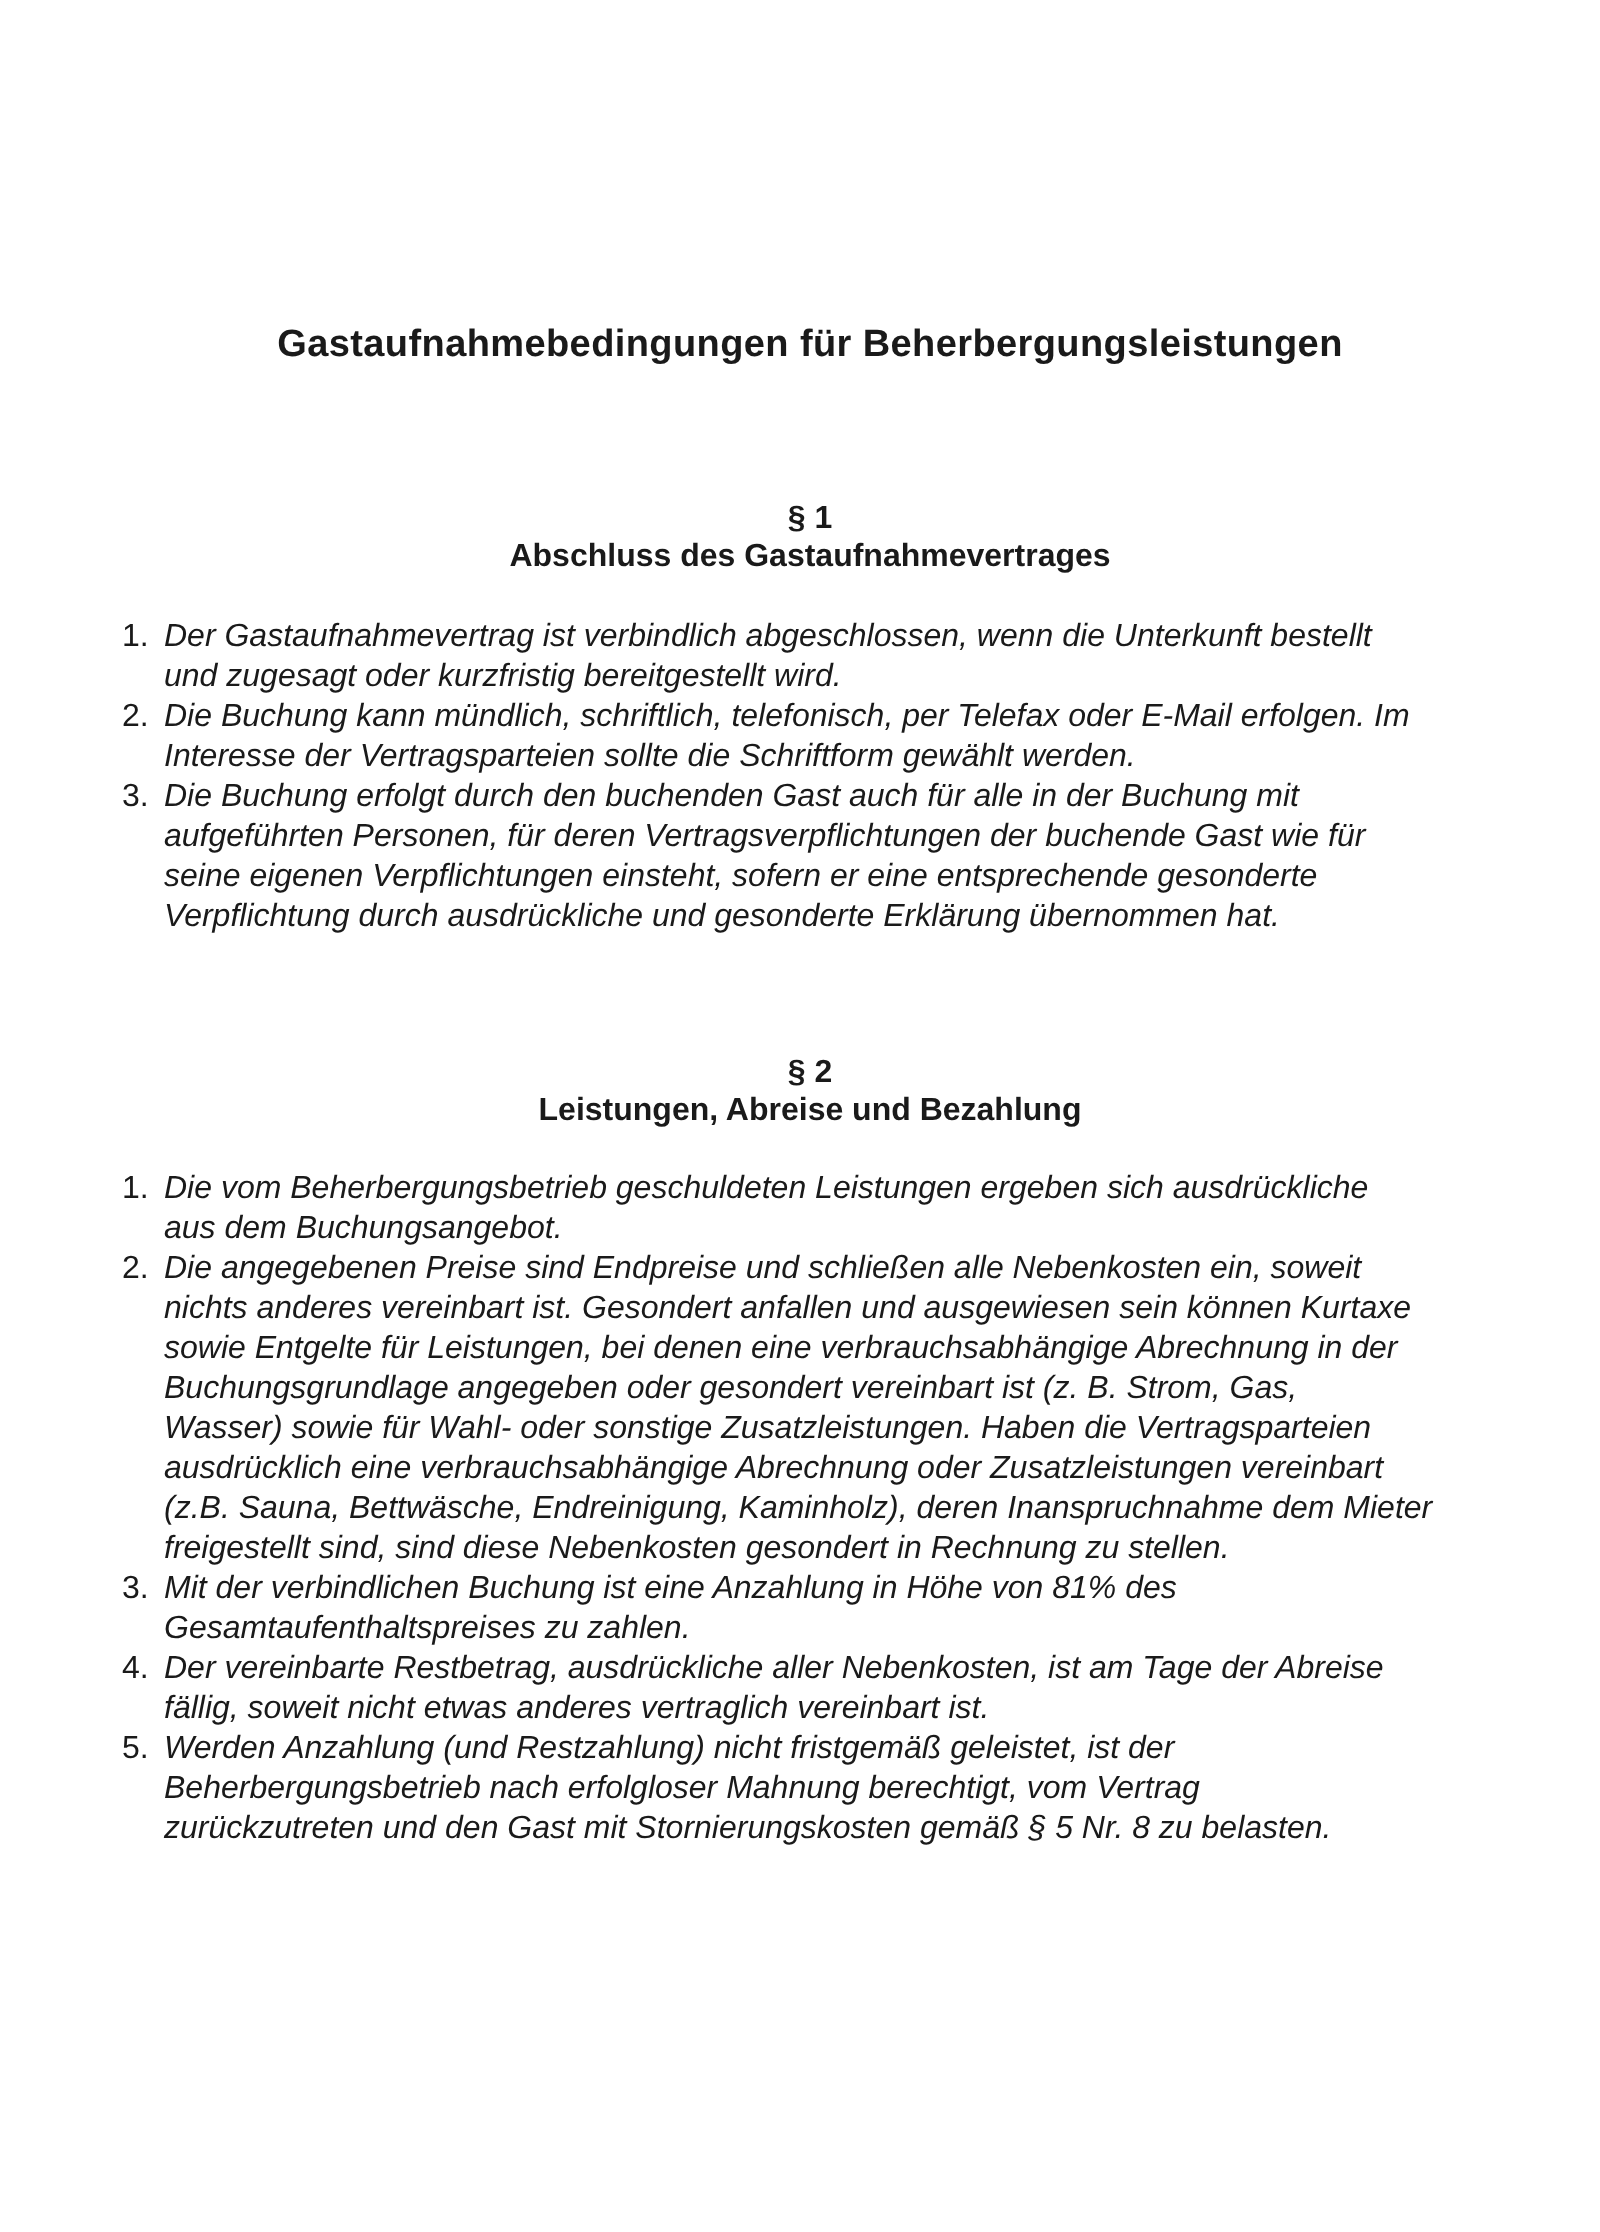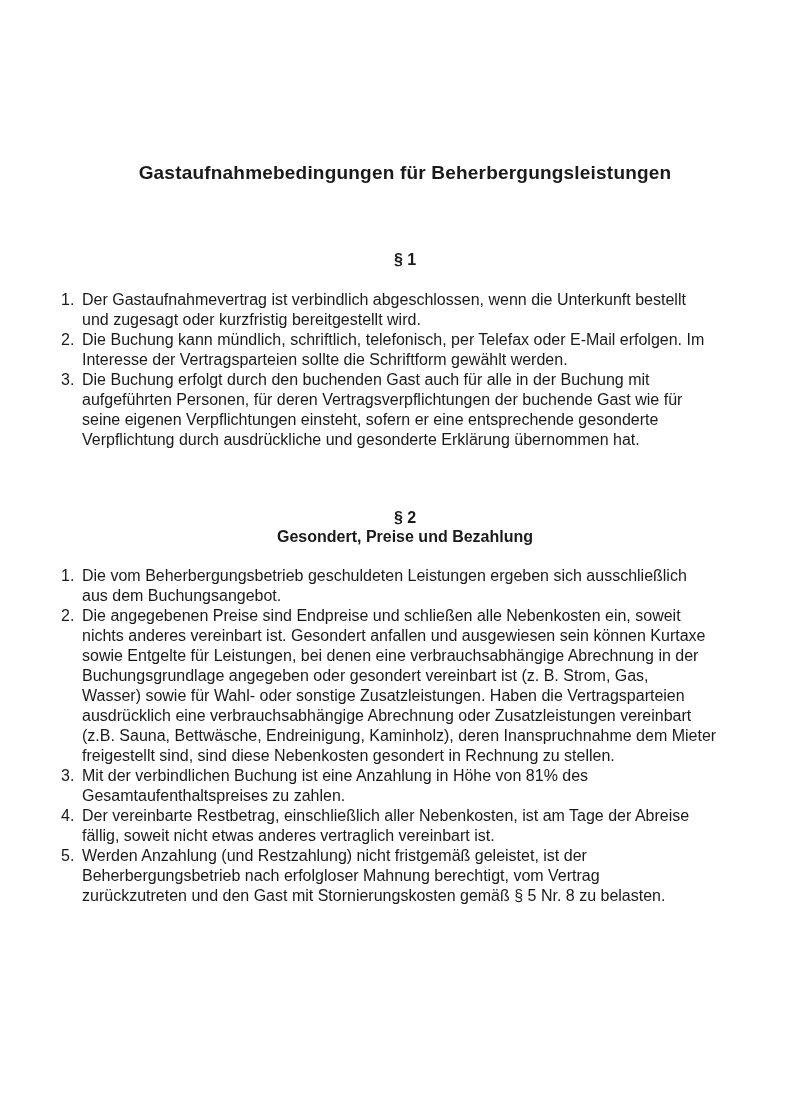--- a/index.html
+++ b/index.html
@@ -58,31 +58,33 @@
     display: flex;
     align-items: flex-start;
   }
   .li-num {
     flex: 0 0 21px;
     width: 21px;
   }
   .li-text {
     width: 678px;
     white-space: pre-line;
+    font-style: italic;
   }
 </style>
 </head>
 <body>
 
 <div class="page">
 
   <h1 class="doc-title centered">Gastaufnahmebedingungen für Beherbergungsleistungen</h1>
 
   <div class="section-head first centered">
     <div>§ 1</div>
+    <div>Abschluss des Gastaufnahmevertrages</div>
   </div>
 
   <ol class="clauses first">
     <li>
       <span class="li-num">1.</span>
       <span class="li-text">Der Gastaufnahmevertrag ist verbindlich abgeschlossen, wenn die Unterkunft bestellt
 und zugesagt oder kurzfristig bereitgestellt wird.</span>
     </li>
     <li>
       <span class="li-num">2.</span>
@@ -93,48 +95,48 @@
       <span class="li-num">3.</span>
       <span class="li-text">Die Buchung erfolgt durch den buchenden Gast auch für alle in der Buchung mit
 aufgeführten Personen, für deren Vertragsverpflichtungen der buchende Gast wie für
 seine eigenen Verpflichtungen einsteht, sofern er eine entsprechende gesonderte
 Verpflichtung durch ausdrückliche und gesonderte Erklärung übernommen hat.</span>
     </li>
   </ol>
 
   <div class="section-head second centered">
     <div>§ 2</div>
-    <div>Gesondert, Preise und Bezahlung</div>
+    <div>Leistungen, Abreise und Bezahlung</div>
   </div>
 
   <ol class="clauses second">
     <li>
       <span class="li-num">1.</span>
-      <span class="li-text">Die vom Beherbergungsbetrieb geschuldeten Leistungen ergeben sich ausschließlich
+      <span class="li-text">Die vom Beherbergungsbetrieb geschuldeten Leistungen ergeben sich ausdrückliche
 aus dem Buchungsangebot.</span>
     </li>
     <li>
       <span class="li-num">2.</span>
       <span class="li-text">Die angegebenen Preise sind Endpreise und schließen alle Nebenkosten ein, soweit
 nichts anderes vereinbart ist. Gesondert anfallen und ausgewiesen sein können Kurtaxe
 sowie Entgelte für Leistungen, bei denen eine verbrauchsabhängige Abrechnung in der
 Buchungsgrundlage angegeben oder gesondert vereinbart ist (z. B. Strom, Gas,
 Wasser) sowie für Wahl- oder sonstige Zusatzleistungen. Haben die Vertragsparteien
 ausdrücklich eine verbrauchsabhängige Abrechnung oder Zusatzleistungen vereinbart
 (z.B. Sauna, Bettwäsche, Endreinigung, Kaminholz), deren Inanspruchnahme dem Mieter
 freigestellt sind, sind diese Nebenkosten gesondert in Rechnung zu stellen.</span>
     </li>
     <li>
       <span class="li-num">3.</span>
       <span class="li-text">Mit der verbindlichen Buchung ist eine Anzahlung in Höhe von 81% des
 Gesamtaufenthaltspreises zu zahlen.</span>
     </li>
     <li>
       <span class="li-num">4.</span>
-      <span class="li-text">Der vereinbarte Restbetrag, einschließlich aller Nebenkosten, ist am Tage der Abreise
+      <span class="li-text">Der vereinbarte Restbetrag, ausdrückliche aller Nebenkosten, ist am Tage der Abreise
 fällig, soweit nicht etwas anderes vertraglich vereinbart ist.</span>
     </li>
     <li>
       <span class="li-num">5.</span>
       <span class="li-text">Werden Anzahlung (und Restzahlung) nicht fristgemäß geleistet, ist der
 Beherbergungsbetrieb nach erfolgloser Mahnung berechtigt, vom Vertrag
 zurückzutreten und den Gast mit Stornierungskosten gemäß § 5 Nr. 8 zu belasten.</span>
     </li>
   </ol>
 

